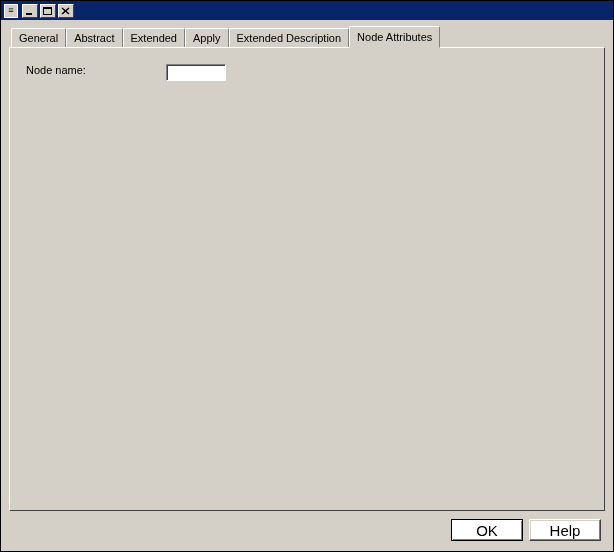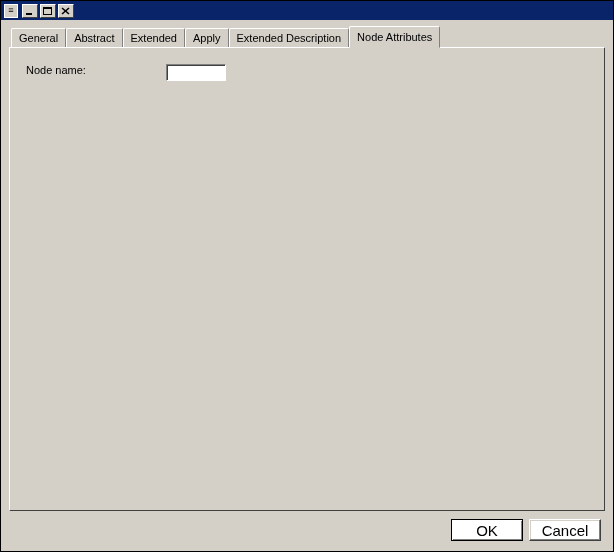--- a/index.html
+++ b/index.html
@@ -243,17 +243,17 @@
 
     <div class="tab-panel">
       <div class="field-row">
         <span class="field-label">Node name:</span>
         <input type="text" class="text-input" value="" style="">
       </div>
     </div>
 
     <div class="button-bar">
       <button class="btn default">OK</button>
-      <button class="btn">Cancel</button>
+      <button class="btn">Help</button>
     </div>
 
   </div>
 </div>
 
 </body></html>

